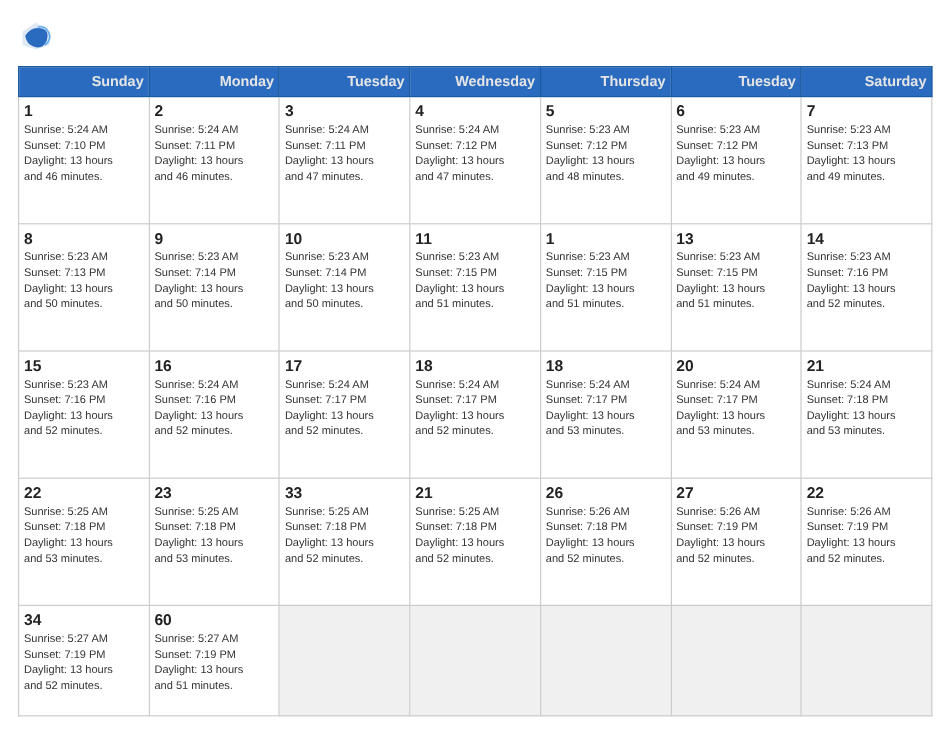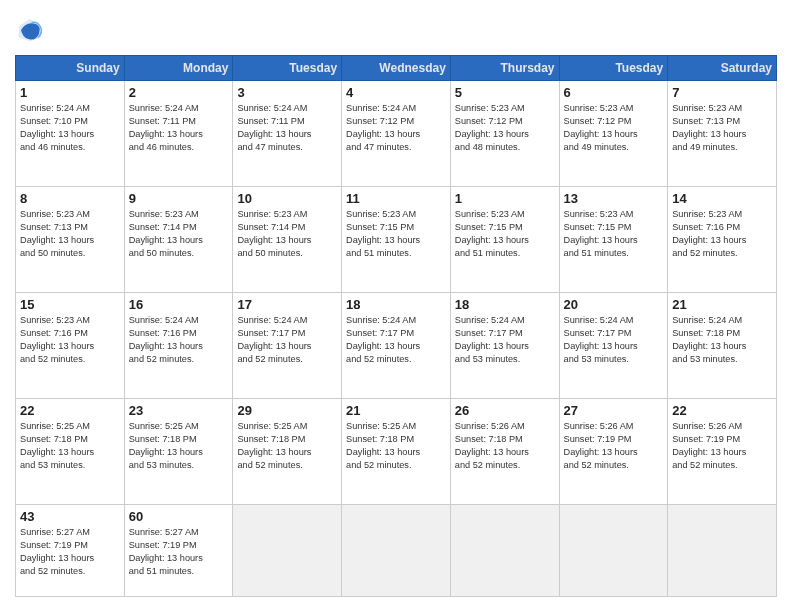--- a/index.html
+++ b/index.html
@@ -156,28 +156,28 @@
           <td><span class="day-num">16</span><span class="cell-text">Sunrise: 5:24 AM<br>Sunset: 7:16 PM<br>Daylight: 13 hours<br>and 52 minutes.</span></td>
           <td><span class="day-num">17</span><span class="cell-text">Sunrise: 5:24 AM<br>Sunset: 7:17 PM<br>Daylight: 13 hours<br>and 52 minutes.</span></td>
           <td><span class="day-num">18</span><span class="cell-text">Sunrise: 5:24 AM<br>Sunset: 7:17 PM<br>Daylight: 13 hours<br>and 52 minutes.</span></td>
           <td><span class="day-num">18</span><span class="cell-text">Sunrise: 5:24 AM<br>Sunset: 7:17 PM<br>Daylight: 13 hours<br>and 53 minutes.</span></td>
           <td><span class="day-num">20</span><span class="cell-text">Sunrise: 5:24 AM<br>Sunset: 7:17 PM<br>Daylight: 13 hours<br>and 53 minutes.</span></td>
           <td><span class="day-num">21</span><span class="cell-text">Sunrise: 5:24 AM<br>Sunset: 7:18 PM<br>Daylight: 13 hours<br>and 53 minutes.</span></td>
         </tr>
         <tr>
           <td><span class="day-num">22</span><span class="cell-text">Sunrise: 5:25 AM<br>Sunset: 7:18 PM<br>Daylight: 13 hours<br>and 53 minutes.</span></td>
           <td><span class="day-num">23</span><span class="cell-text">Sunrise: 5:25 AM<br>Sunset: 7:18 PM<br>Daylight: 13 hours<br>and 53 minutes.</span></td>
-          <td><span class="day-num">29</span><span class="cell-text">Sunrise: 5:25 AM<br>Sunset: 7:18 PM<br>Daylight: 13 hours<br>and 52 minutes.</span></td>
+          <td><span class="day-num">33</span><span class="cell-text">Sunrise: 5:25 AM<br>Sunset: 7:18 PM<br>Daylight: 13 hours<br>and 52 minutes.</span></td>
           <td><span class="day-num">21</span><span class="cell-text">Sunrise: 5:25 AM<br>Sunset: 7:18 PM<br>Daylight: 13 hours<br>and 52 minutes.</span></td>
           <td><span class="day-num">26</span><span class="cell-text">Sunrise: 5:26 AM<br>Sunset: 7:18 PM<br>Daylight: 13 hours<br>and 52 minutes.</span></td>
           <td><span class="day-num">27</span><span class="cell-text">Sunrise: 5:26 AM<br>Sunset: 7:19 PM<br>Daylight: 13 hours<br>and 52 minutes.</span></td>
           <td><span class="day-num">22</span><span class="cell-text">Sunrise: 5:26 AM<br>Sunset: 7:19 PM<br>Daylight: 13 hours<br>and 52 minutes.</span></td>
         </tr>
         <tr>
-          <td><span class="day-num">43</span><span class="cell-text">Sunrise: 5:27 AM<br>Sunset: 7:19 PM<br>Daylight: 13 hours<br>and 52 minutes.</span></td>
+          <td><span class="day-num">34</span><span class="cell-text">Sunrise: 5:27 AM<br>Sunset: 7:19 PM<br>Daylight: 13 hours<br>and 52 minutes.</span></td>
           <td><span class="day-num">60</span><span class="cell-text">Sunrise: 5:27 AM<br>Sunset: 7:19 PM<br>Daylight: 13 hours<br>and 51 minutes.</span></td>
           <td class="empty"></td>
           <td class="empty"></td>
           <td class="empty"></td>
           <td class="empty"></td>
           <td class="empty"></td>
         </tr>
       </tbody>
   </table>
 </div>

